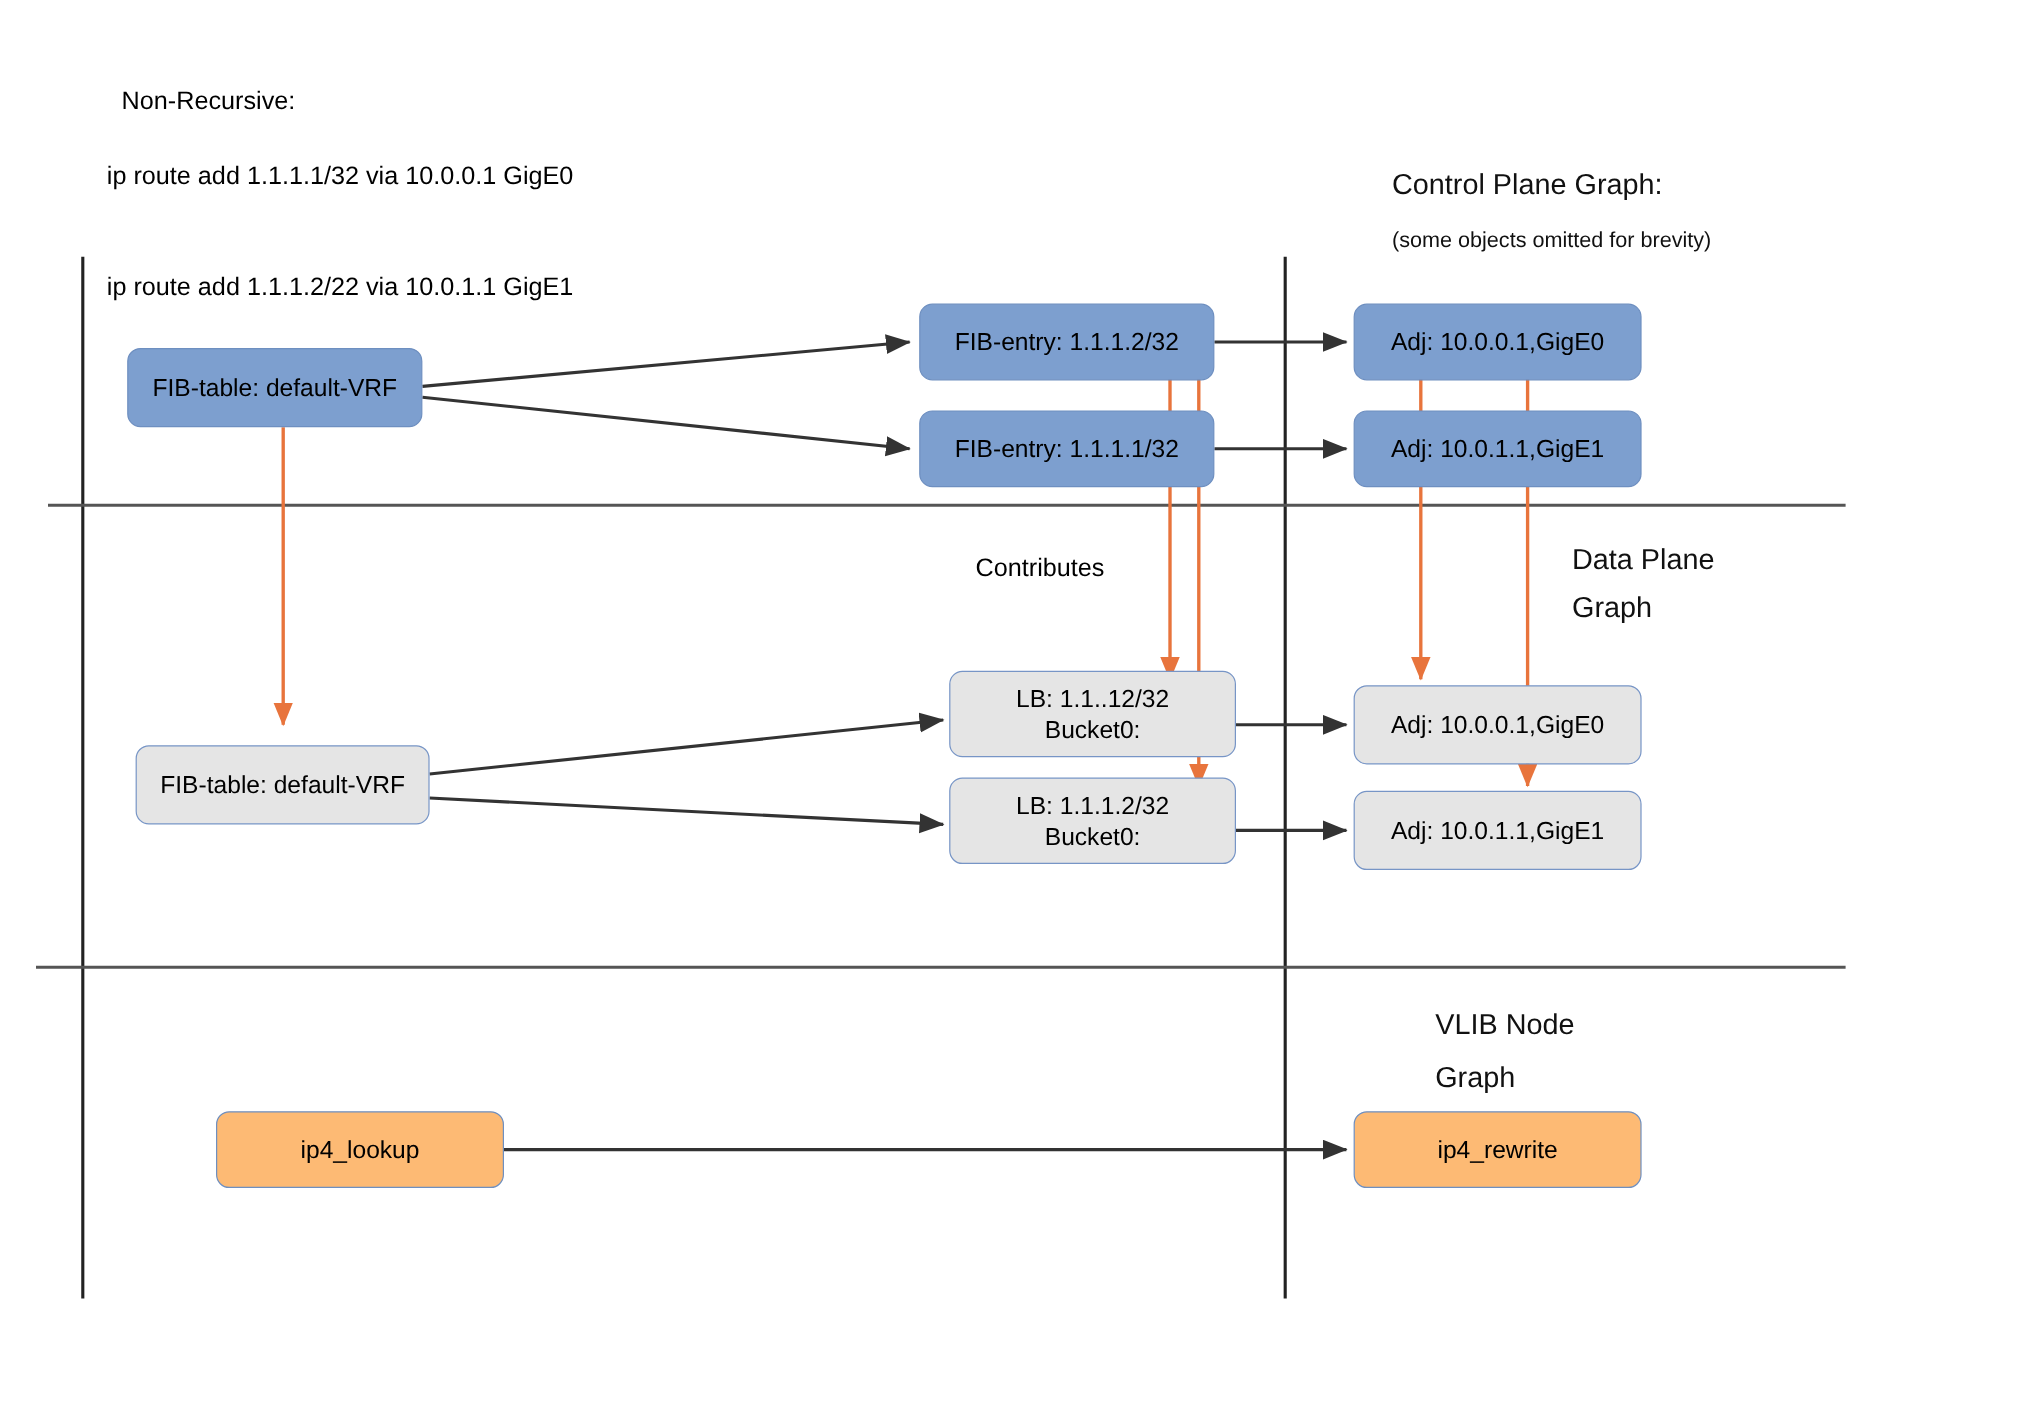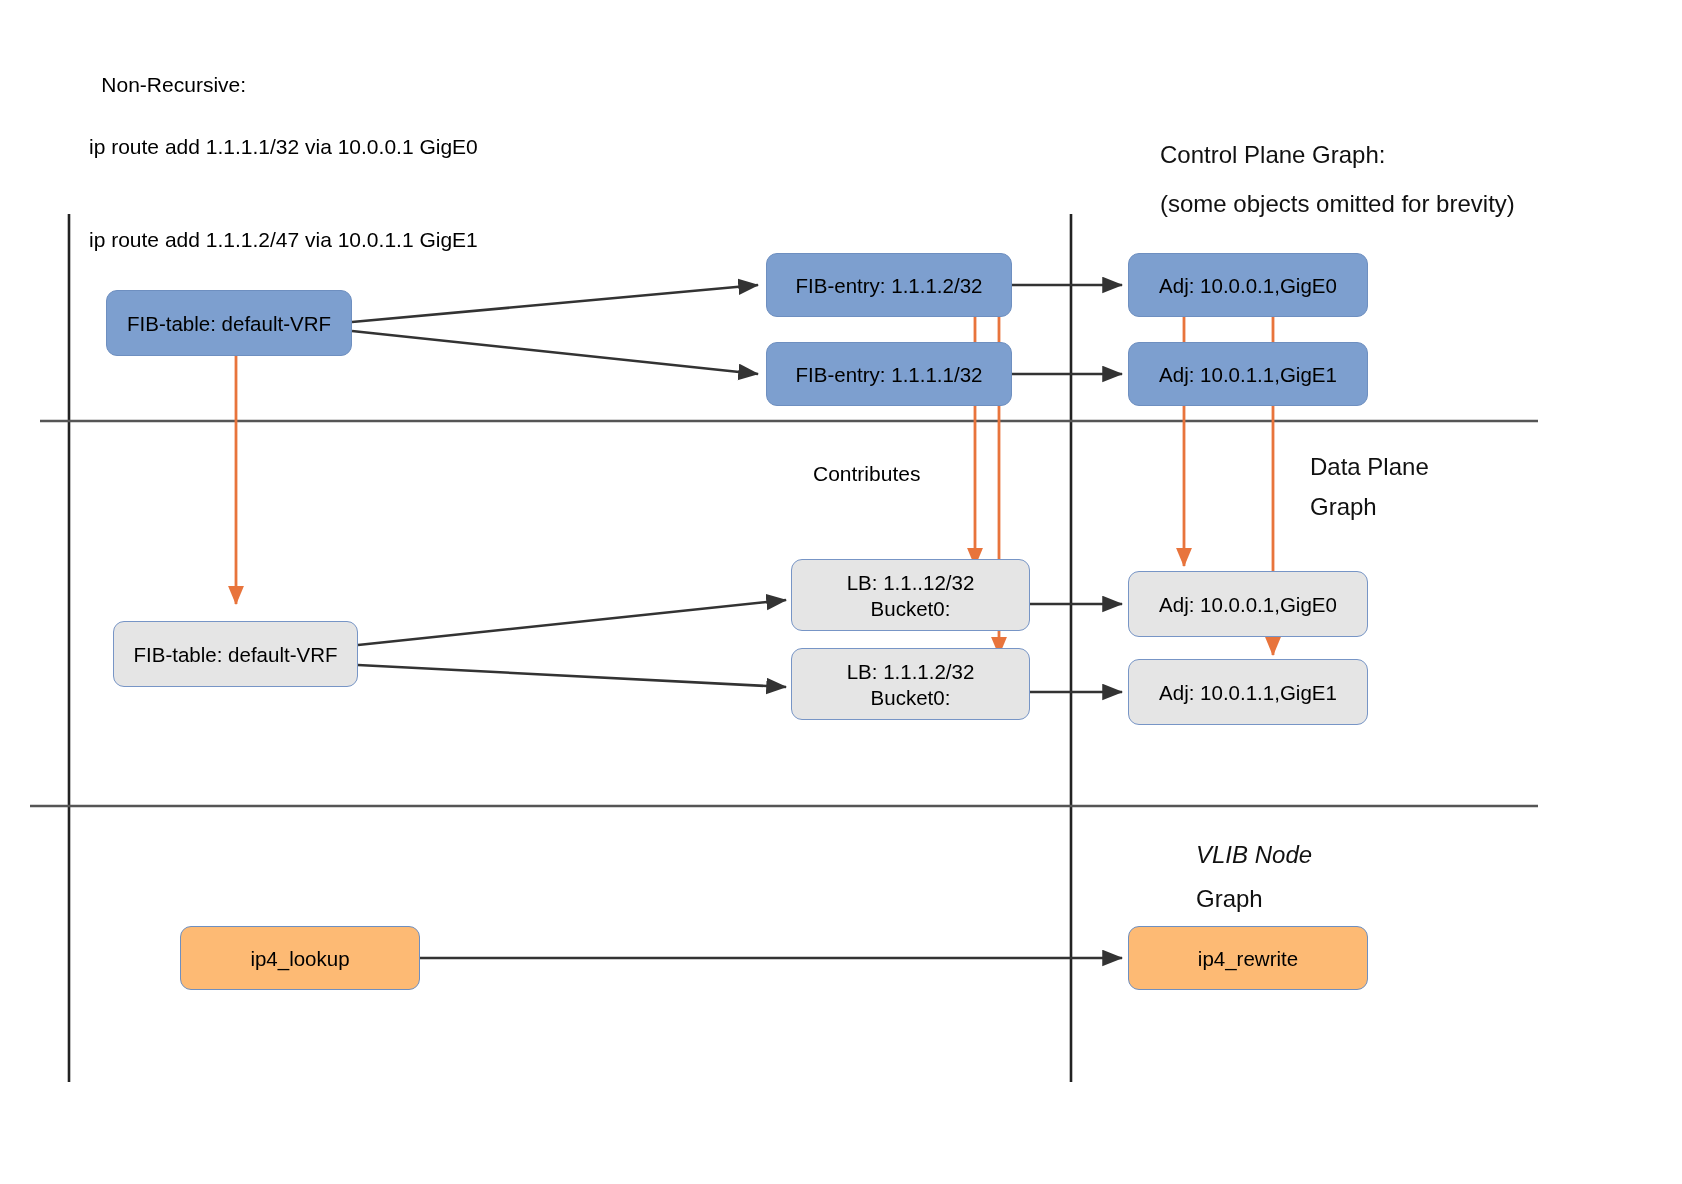--- a/index.html
+++ b/index.html
@@ -53,21 +53,21 @@
 
   .big-label {
     position: absolute;
     font-size: 24px;
     line-height: 1.22;
     color: #111;
     white-space: nowrap;
   }
   .sub-label {
     position: absolute;
-    font-size: 24px;
+    font-size: 18px;
     color: #111;
     white-space: nowrap;
   }
   .mid-label {
     position: absolute;
     font-size: 21px;
     color: #000;
     white-space: nowrap;
   }
 </style>
@@ -129,30 +129,30 @@
 
     <g stroke="#222222" stroke-width="2.4" fill="none">
       <line x1="944" y1="604" x2="1016" y2="604"></line>
       <line x1="944" y1="692" x2="1016" y2="692"></line>
     </g>
   </svg>
 
   <div class="hdr-block" style="left:78px; top:38px;">
     <span>Non-Recursive:</span>
     <span class="indent">ip route add 1.1.1.1/32 via 10.0.0.1 GigE0</span>
-    <span class="indent">ip route add 1.1.1.2/47 via 10.0.1.1 GigE1</span>
+    <span class="indent">ip route add 1.1.1.2/22 via 10.0.1.1 GigE1</span>
   </div>
 
   <div class="big-label" style="left:1160px; top:140px;">Control Plane Graph:</div>
   <div class="sub-label" style="left:1160px; top:190px;">(some objects omitted for brevity)</div>
 
   <div class="big-label" style="left:1310px; top:452px;">Data Plane</div>
   <div class="big-label" style="left:1310px; top:492px;">Graph</div>
 
-  <div class="big-label" style="left:1196px; top:840px;font-style:italic;">VLIB Node</div>
+  <div class="big-label" style="left:1196px; top:840px;">VLIB Node</div>
   <div class="big-label" style="left:1196px; top:884px;">Graph</div>
 
   <div class="mid-label" style="left:813px; top:462px;">Contributes</div>
 
   <div class="node blue" style="left:106px; top:290px; width:246px; height:66px;">
     <span class="l1">FIB-table: default-VRF</span>
   </div>
 
   <div class="node blue" style="left:766px; top:253px; width:246px; height:64px;">
     <span class="l1">FIB-entry: 1.1.1.2/32</span>

